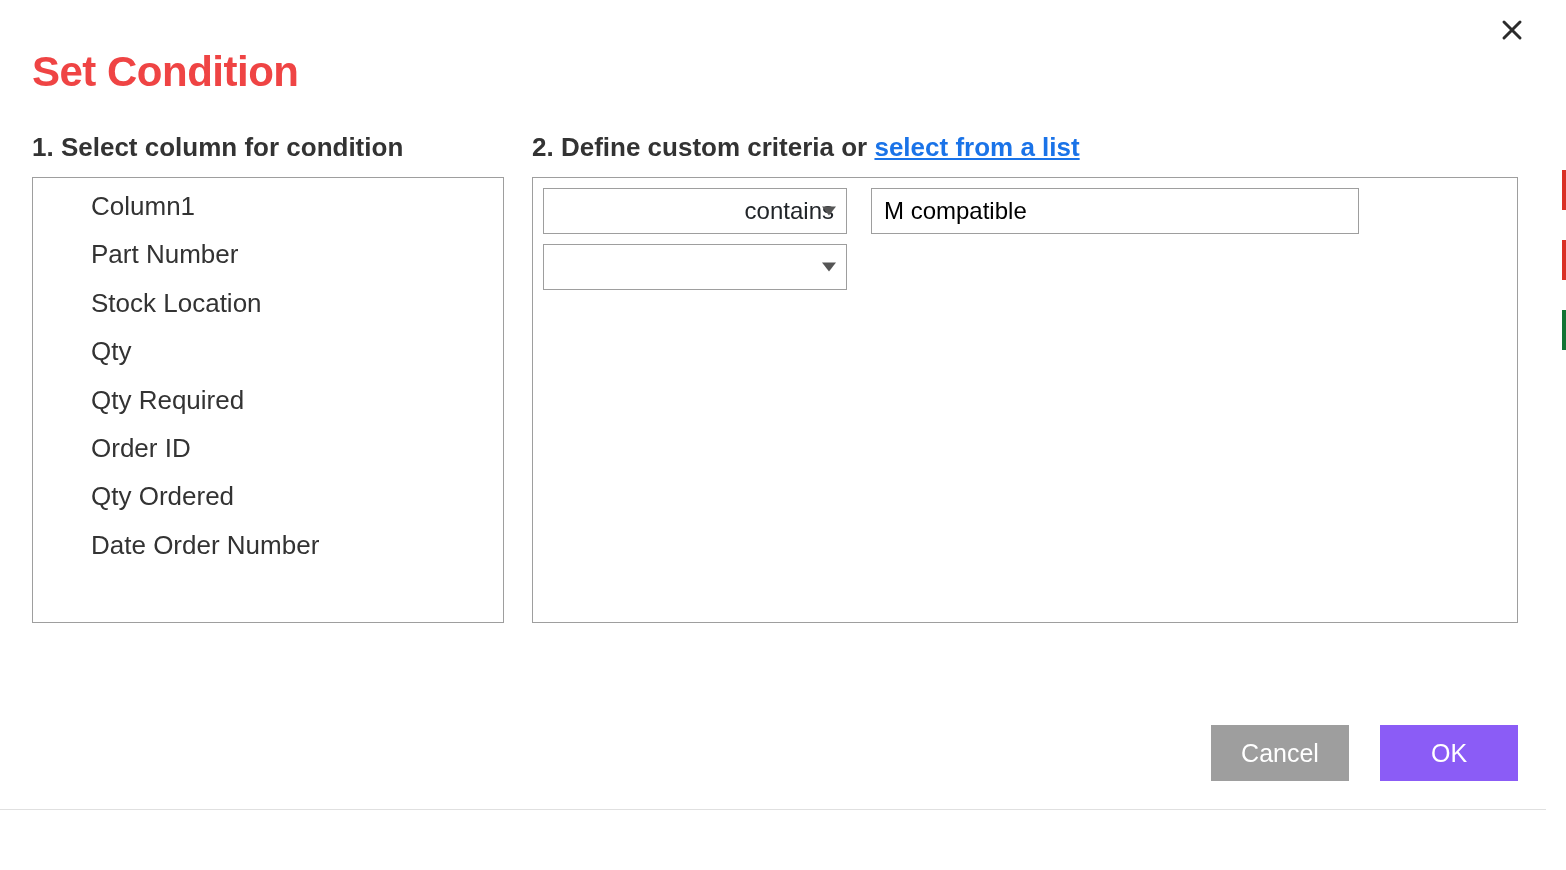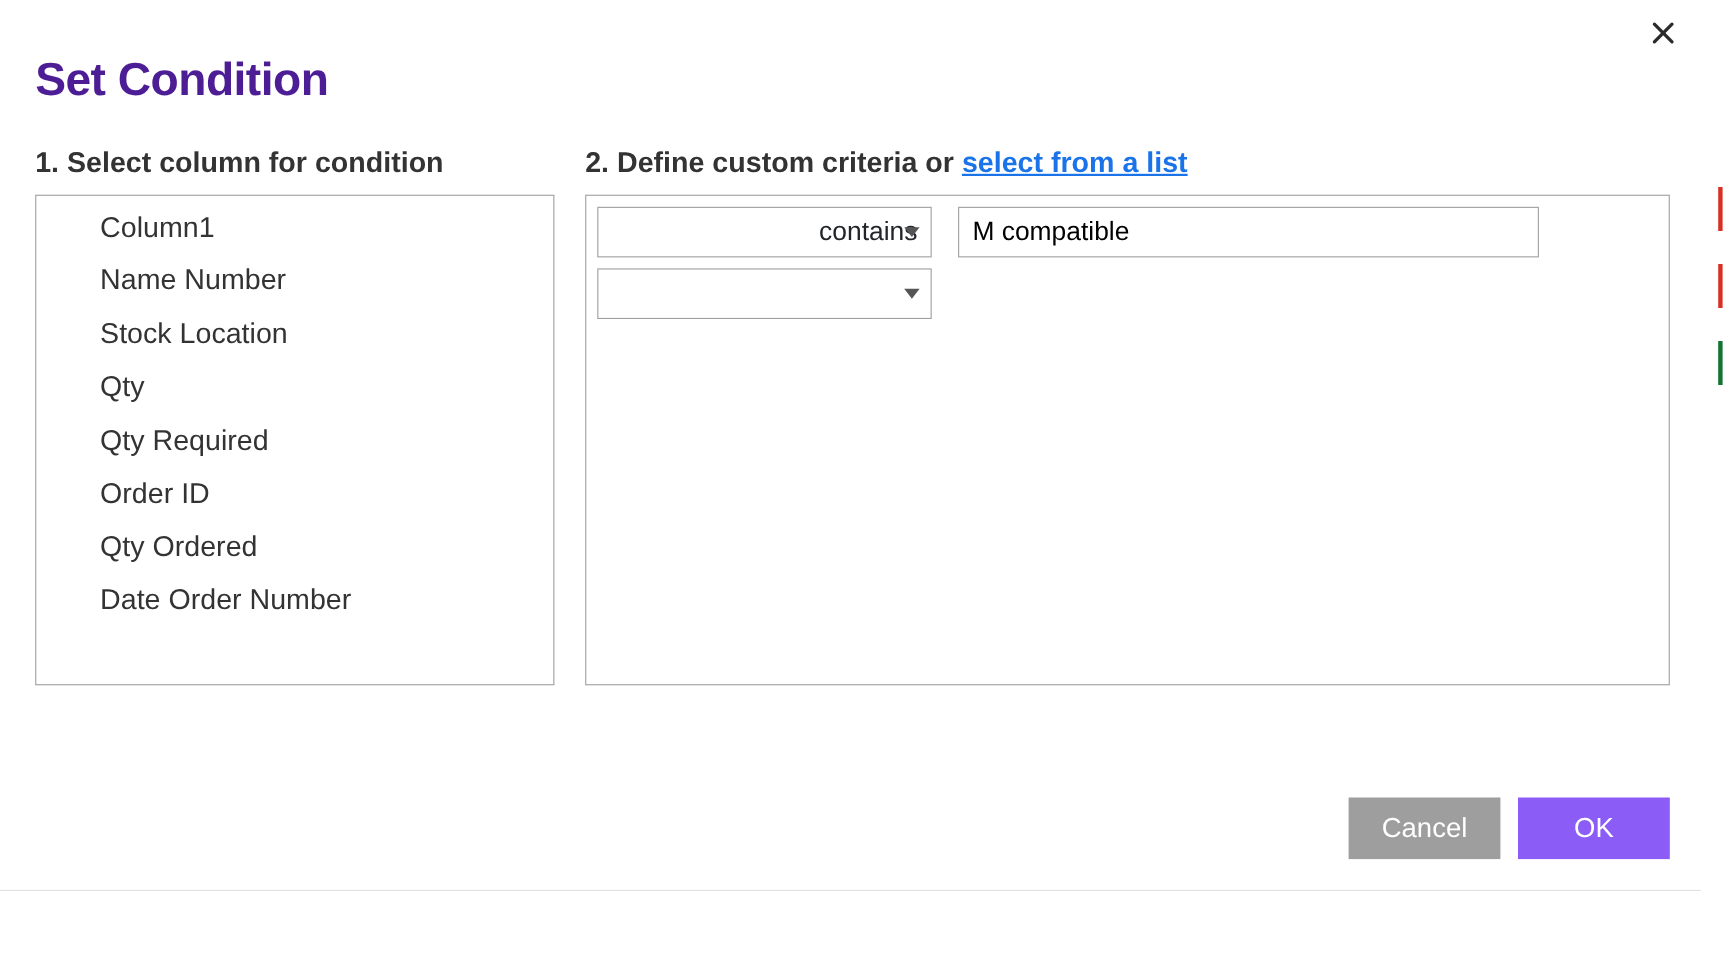--- a/index.html
+++ b/index.html
@@ -27,21 +27,21 @@
     right: 22px;
     cursor: pointer;
     color: #2b2b2b;
   }
   .close-x svg { display: block; }
   .dlg-title {
     font-size: 42px;
     font-weight: 700;
     letter-spacing: -0.5px;
     margin: 8px 0 36px 0;
-    color: #4c1d95;
+    color: #ef4444;
   }
   .panes {
     display: flex;
     gap: 28px;
   }
   .pane-label {
     font-size: 26px;
     font-weight: 700;
     color: #333;
     margin-bottom: 14px;
@@ -101,33 +101,33 @@
     position: absolute;
     right: 10px;
     top: 50%;
     transform: translateY(-50%);
     width: 0; height: 0;
     border-left: 7px solid transparent;
     border-right: 7px solid transparent;
     border-top: 9px solid #555;
   }
   .text-input {
-    width: 528px;
+    width: 488px;
     height: 46px;
     border: 1px solid #9e9e9e;
     font-size: 24px;
     padding: 0 12px;
     outline: none;
   }
   .footer {
     position: absolute;
     right: 28px;
     bottom: 28px;
     display: flex;
-    gap: 16px;
+    gap: 31px;
     align-items: flex-end;
   }
   .btn {
     height: 56px;
     min-width: 138px;
     border: none;
     font-size: 25px;
     cursor: pointer;
     display: flex;
     align-items: center;
@@ -162,21 +162,21 @@
   </div>
 
   <h1 class="dlg-title">Set Condition</h1>
 
   <div class="panes">
 
     <div class="left-pane">
       <div class="pane-label">1. Select column for condition</div>
       <div class="listbox" id="column-listbox">
           <div class="list-item"><span>Column1</span></div>
-          <div class="list-item"><span>Name Number</span></div>
+          <div class="list-item"><span>Part Number</span></div>
           <div class="list-item"><span>Stock Location</span></div>
           <div class="list-item"><span>Qty</span></div>
           <div class="list-item"><span>Qty Required</span></div>
           <div class="list-item"><span>Order ID</span></div>
           <div class="list-item"><span>Qty Ordered</span></div>
           <div class="list-item"><span>Date Order Number</span></div>
           <div class="list-item"></div>
         </div>
     </div>
 

